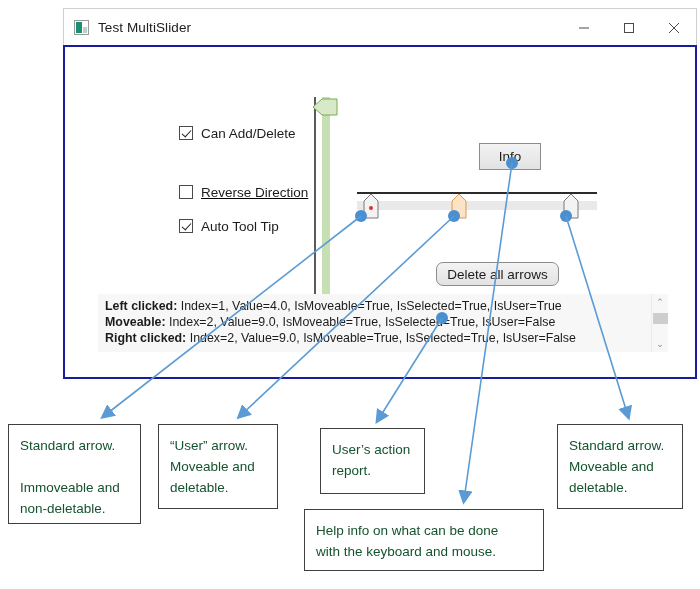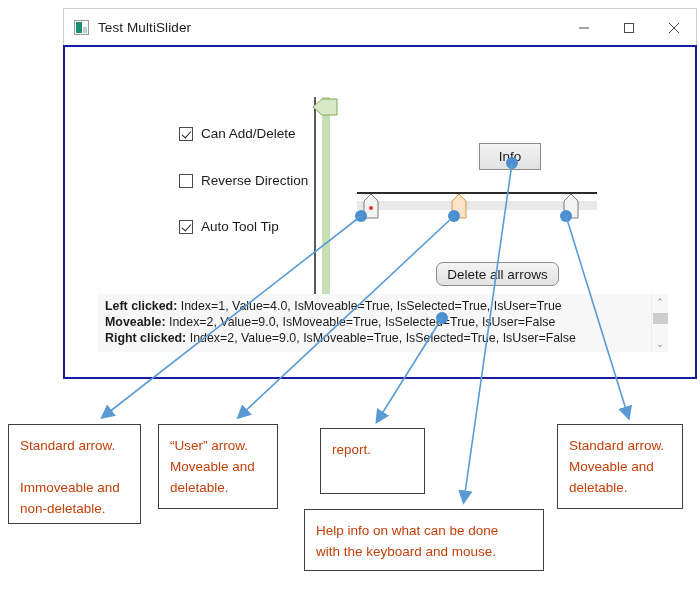--- a/index.html
+++ b/index.html
@@ -88,21 +88,21 @@
     height: 334px;
     background: #ffffff;
     border: 2px solid #1b1b9e;
     box-sizing: border-box;
   }
 
   
   .cbrow {
     position: absolute;
     display: flex;
-    align-items: center;
+    align-items: flex-start;
     left: 114px;
   }
   .cbbox {
     width: 14px; height: 14px;
     border: 1px solid #4a4a4a;
     background: #ffffff;
     box-sizing: border-box;
     position: relative;
     flex: none;
     margin-right: 8px;
@@ -251,21 +251,21 @@
 
   
   .callout {
     position: absolute;
     border: 1px solid #3f3f3f;
     background: #ffffff;
     box-sizing: border-box;
     padding: 10px 11px;
     font-size: 13.5px;
     line-height: 21px;
-    color: #c2410c;
+    color: #14532d;
   }
   .callout p { margin: 0; }
   .callout p.gap { margin-top: 21px; }
 
   #overlay-svg {
     position: absolute;
     left: 0; top: 0;
     width: 700px; height: 589px;
     pointer-events: none;
   }
@@ -297,21 +297,21 @@
       </div>
     </div>
   </div>
 
   <div id="client-area">
 
     <div class="cbrow" style="top:79px;">
       <span class="cbbox checked"></span>
       <span class="cblabel">Can Add/Delete</span>
     </div>
-    <div class="cbrow" style="top:126px;">
+    <div class="cbrow" style="top:138px;text-decoration:underline;">
       <span class="cbbox"></span>
       <span class="cblabel">Reverse Direction</span>
     </div>
     <div class="cbrow" style="top:172px;">
       <span class="cbbox checked"></span>
       <span class="cblabel">Auto Tool Tip</span>
     </div>
 
     <div id="vslider">
       <div class="vline"></div>
@@ -384,20 +384,21 @@
   <p>non-deletable.</p>
 </div>
 
 <div class="callout" style="left:158px; top:424px; width:120px; height:85px;">
   <p>“User” arrow.</p>
   <p>Moveable and</p>
   <p>deletable.</p>
 </div>
 
 <div class="callout" style="left:320px; top:428px; width:105px; height:66px;">
+  <p>User’s action</p>
   <p>report.</p>
 </div>
 
 <div class="callout" style="left:304px; top:509px; width:240px; height:62px;">
   <p>Help info on what can be done</p>
   <p>with the keyboard and mouse.</p>
 </div>
 
 <div class="callout" style="left:557px; top:424px; width:126px; height:85px;">
   <p>Standard arrow.</p>

